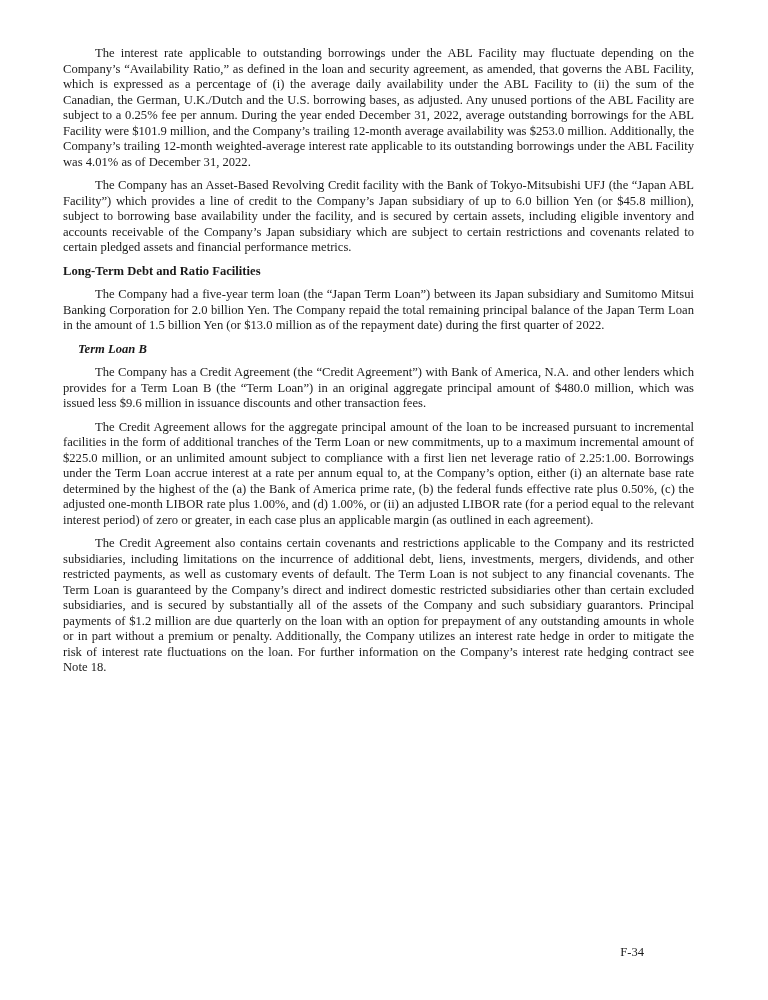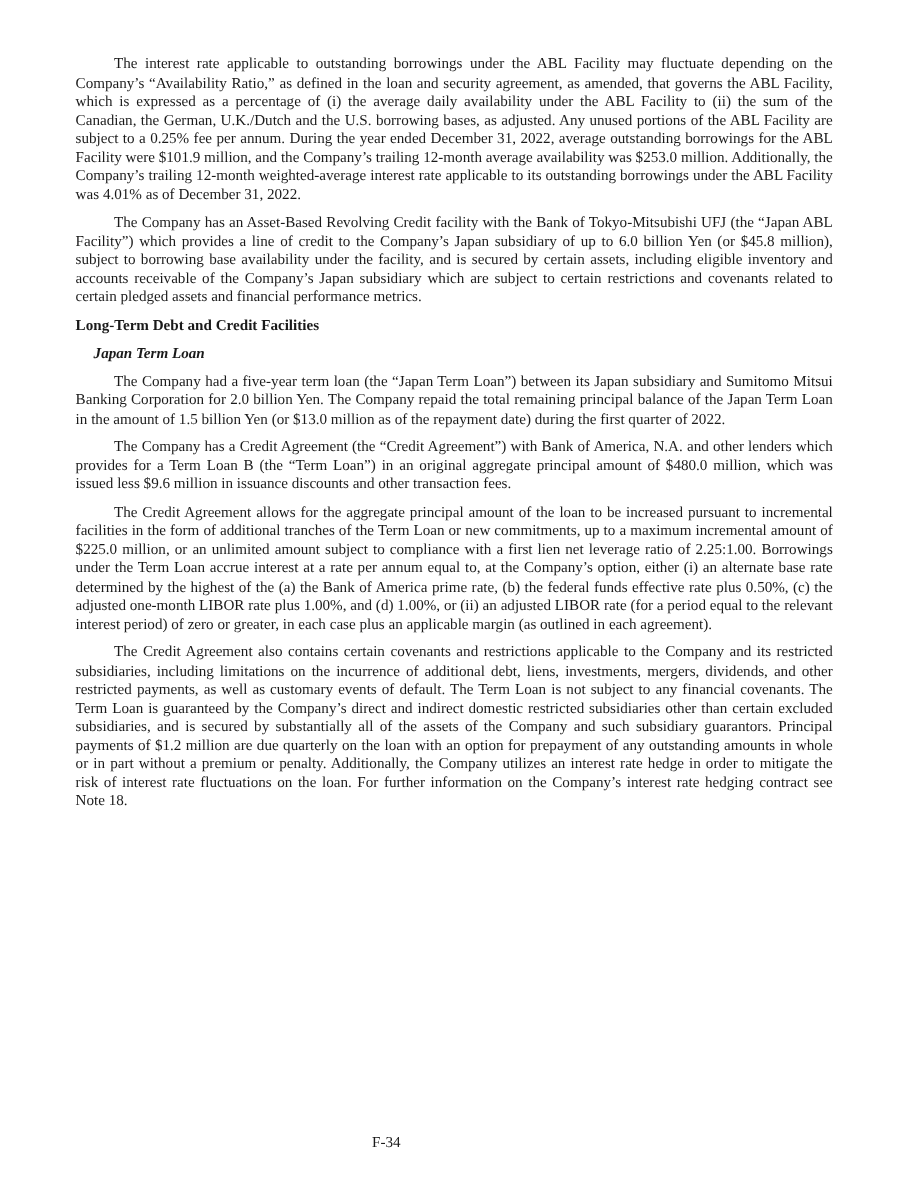--- a/index.html
+++ b/index.html
@@ -32,36 +32,36 @@
     }
     .section-head {
       margin: 0 0 8px 0;
       font-weight: bold;
     }
     .page-number {
       position: absolute;
       top: 945px;
       left: 0;
       width: 644px;
-      text-align: center;
+      text-align: right;
       font-size: 12.6px;
       font-family: "Liberation Serif", "DejaVu Serif", serif;
     }
   </style>
 </head>
 <body>
 
 <div class="page">
   <p class="para">The interest rate applicable to outstanding borrowings under the ABL Facility may fluctuate depending on the Company’s “Availability Ratio,” as defined in the loan and security agreement, as amended, that governs the ABL Facility, which is expressed as a percentage of (i) the average daily availability under the ABL Facility to (ii) the sum of the Canadian, the German, U.K./Dutch and the U.S. borrowing bases, as adjusted. Any unused portions of the ABL Facility are subject to a 0.25% fee per annum. During the year ended December 31, 2022, average outstanding borrowings for the ABL Facility were $101.9 million, and the Company’s trailing 12-month average availability was $253.0 million. Additionally, the Company’s trailing 12-month weighted-average interest rate applicable to its outstanding borrowings under the ABL Facility was 4.01% as of December 31, 2022.</p>
 
   <p class="para">The Company has an Asset-Based Revolving Credit facility with the Bank of Tokyo-Mitsubishi UFJ (the “Japan ABL Facility”) which provides a line of credit to the Company’s Japan subsidiary of up to 6.0 billion Yen (or $45.8 million), subject to borrowing base availability under the facility, and is secured by certain assets, including eligible inventory and accounts receivable of the Company’s Japan subsidiary which are subject to certain restrictions and covenants related to certain pledged assets and financial performance metrics.</p>
 
-  <div class="section-head">Long-Term Debt and Credit Facilities</div>
+  <div class="section-head">Long-Term Debt and Ratio Facilities</div>
 
-  <div class="subhead">Japan Term Loan</div>
   <p class="para">The Company had a five-year term loan (the “Japan Term Loan”) between its Japan subsidiary and Sumitomo Mitsui Banking Corporation for 2.0 billion Yen. The Company repaid the total remaining principal balance of the Japan Term Loan in the amount of 1.5 billion Yen (or $13.0 million as of the repayment date) during the first quarter of 2022.</p>
 
+  <div class="subhead">Term Loan B</div>
   <p class="para">The Company has a Credit Agreement (the “Credit Agreement”) with Bank of America, N.A. and other lenders which provides for a Term Loan B (the “Term Loan”) in an original aggregate principal amount of $480.0 million, which was issued less $9.6 million in issuance discounts and other transaction fees.</p>
   <p class="para">The Credit Agreement allows for the aggregate principal amount of the loan to be increased pursuant to incremental facilities in the form of additional tranches of the Term Loan or new commitments, up to a maximum incremental amount of $225.0 million, or an unlimited amount subject to compliance with a first lien net leverage ratio of 2.25:1.00. Borrowings under the Term Loan accrue interest at a rate per annum equal to, at the Company’s option, either (i) an alternate base rate determined by the highest of the (a) the Bank of America prime rate, (b) the federal funds effective rate plus 0.50%, (c) the adjusted one-month LIBOR rate plus 1.00%, and (d) 1.00%, or (ii) an adjusted LIBOR rate (for a period equal to the relevant interest period) of zero or greater, in each case plus an applicable margin (as outlined in each agreement).</p>
   <p class="para">The Credit Agreement also contains certain covenants and restrictions applicable to the Company and its restricted subsidiaries, including limitations on the incurrence of additional debt, liens, investments, mergers, dividends, and other restricted payments, as well as customary events of default. The Term Loan is not subject to any financial covenants. The Term Loan is guaranteed by the Company’s direct and indirect domestic restricted subsidiaries other than certain excluded subsidiaries, and is secured by substantially all of the assets of the Company and such subsidiary guarantors. Principal payments of $1.2 million are due quarterly on the loan with an option for prepayment of any outstanding amounts in whole or in part without a premium or penalty. Additionally, the Company utilizes an interest rate hedge in order to mitigate the risk of interest rate fluctuations on the loan. For further information on the Company’s interest rate hedging contract see Note 18.</p>
 </div>
 
 <div class="page-number">F-34</div>
 
 </body></html>

